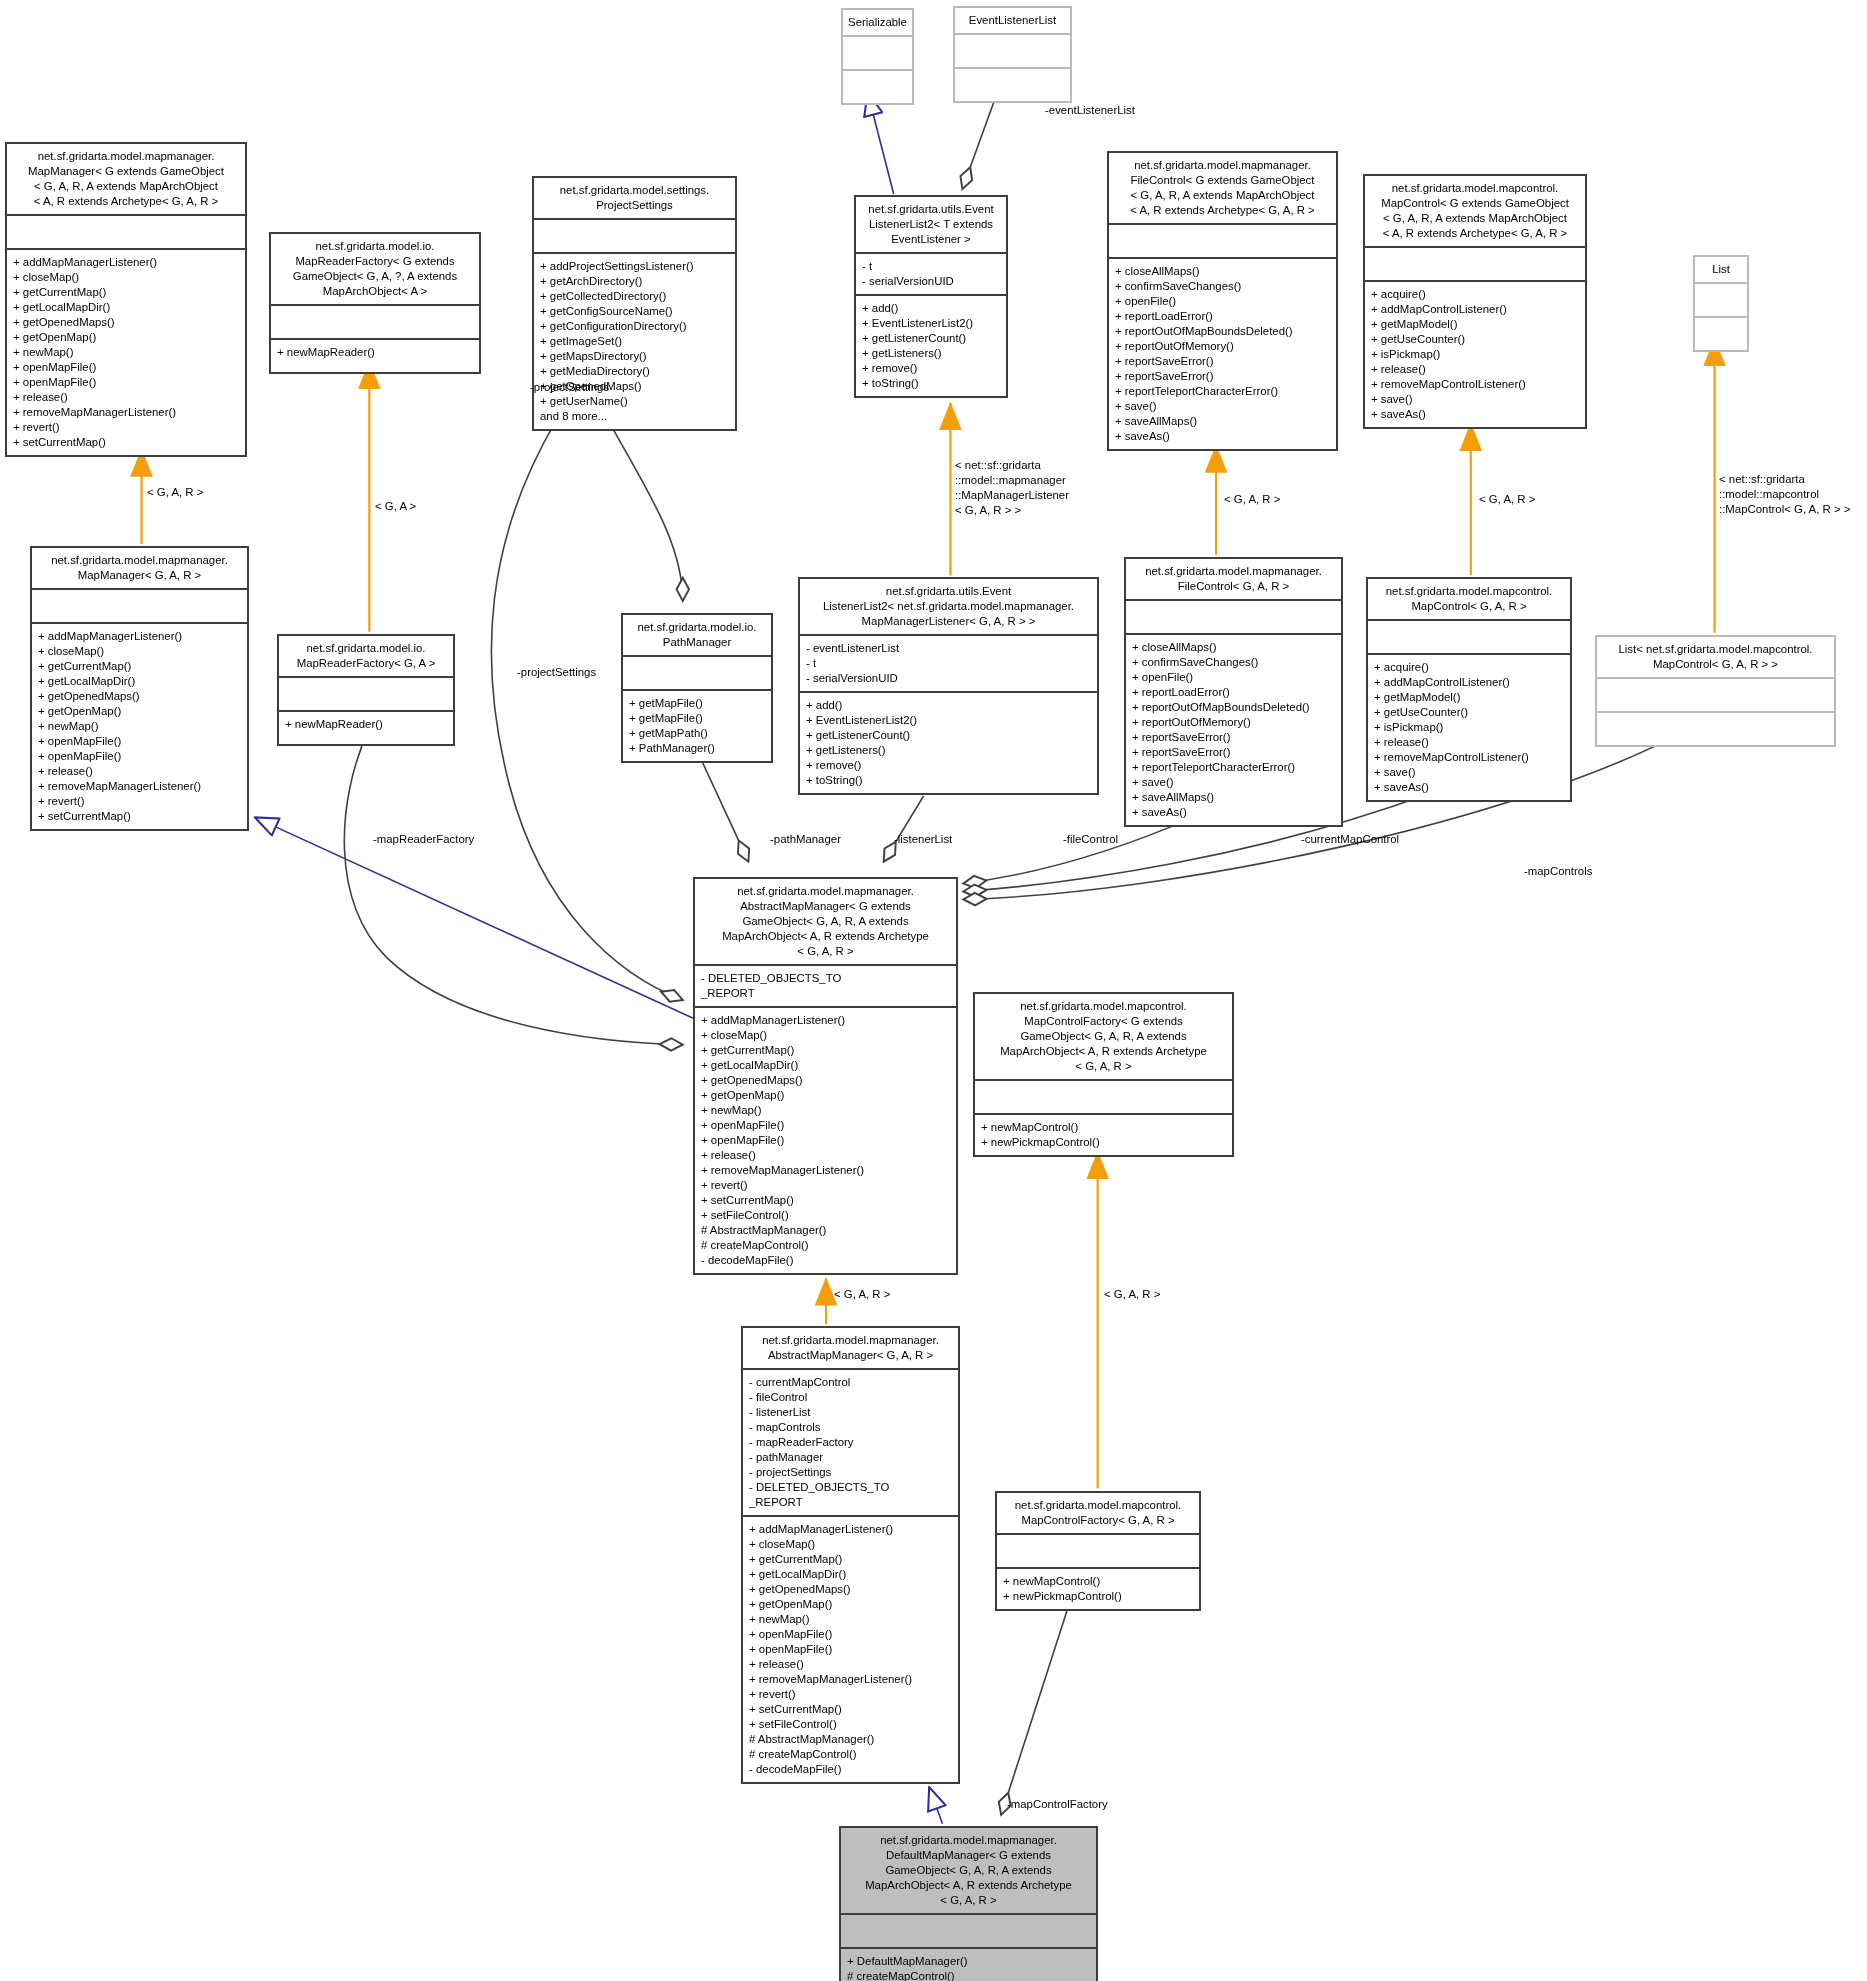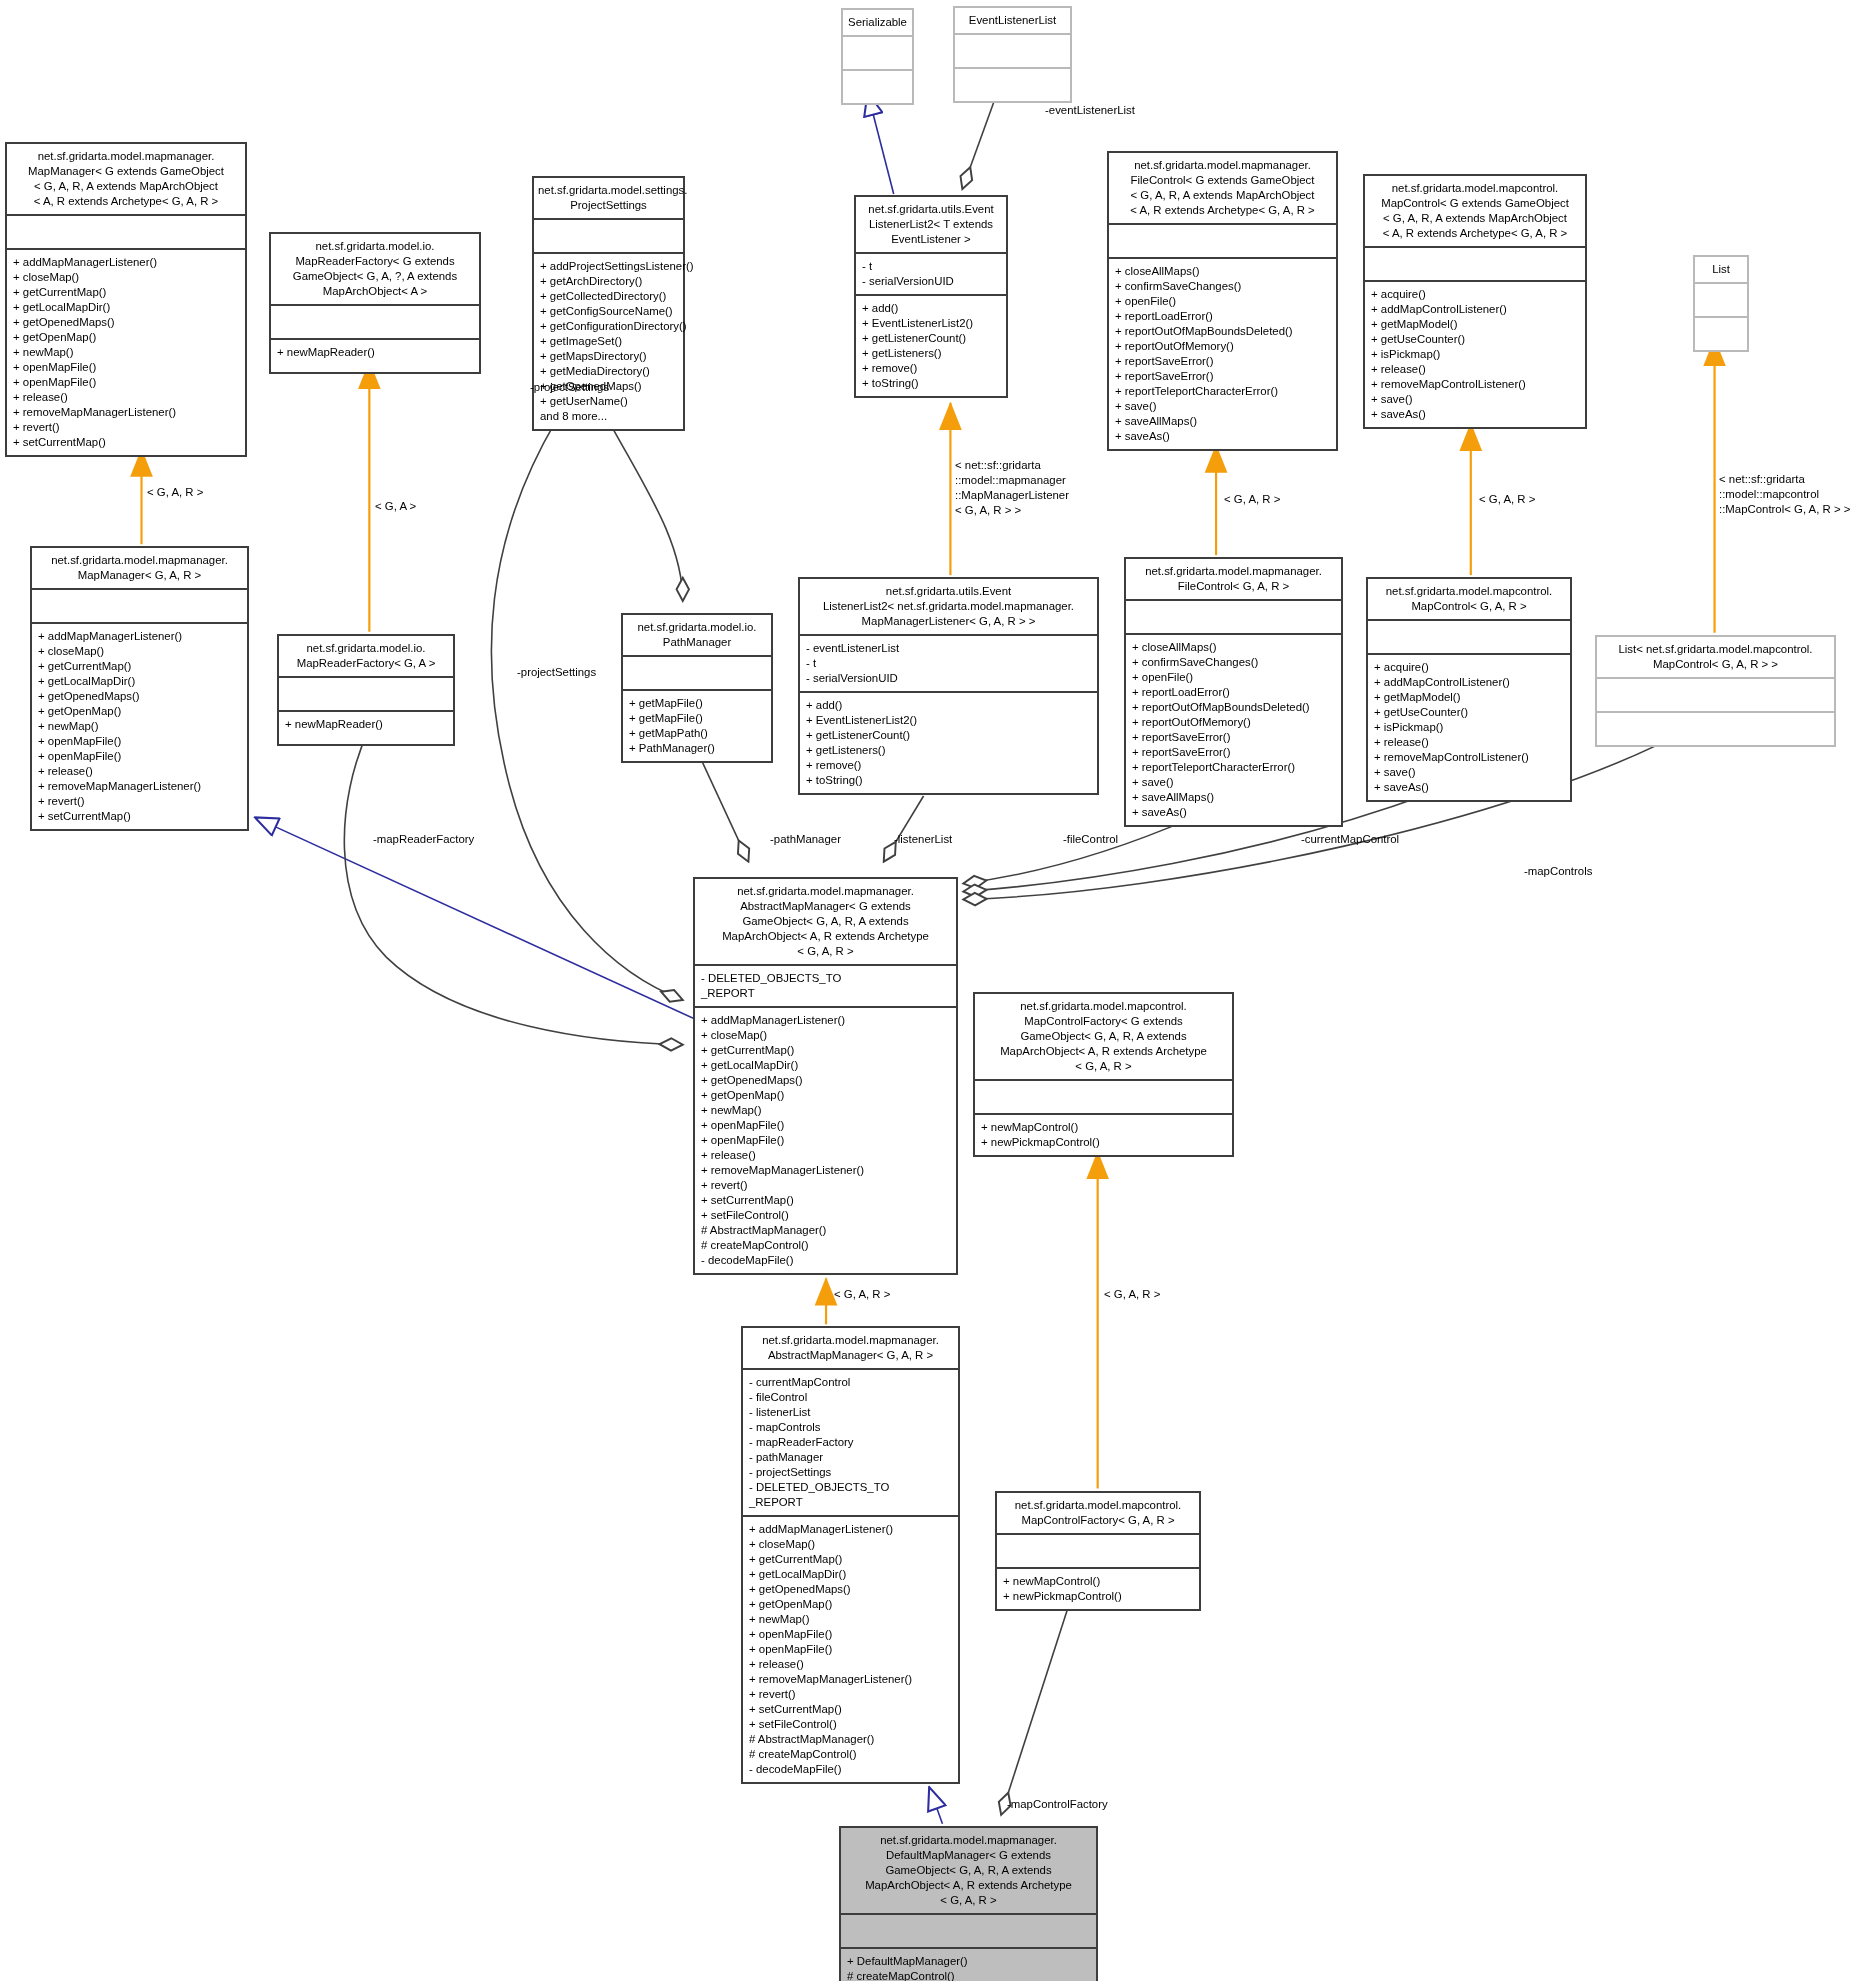--- a/index.html
+++ b/index.html
@@ -106,21 +106,21 @@
         <div>MapReaderFactory&lt; G extends</div>
         <div>GameObject&lt; G, A, ?, A extends</div>
         <div>MapArchObject&lt; A &gt;</div>
       </div>
     <div class="at"></div>
     <div class="mt">
         <div>+ newMapReader()</div>
       </div>
   </div>
 
-  <div class="uml" style="left:532px;top:176px;width:153px;">
+  <div class="uml" style="left:532px;top:176px;width:205px;">
     <div class="tt">
         <div>net.sf.gridarta.model.settings.</div>
         <div>ProjectSettings</div>
       </div>
     <div class="at"></div>
     <div class="mt">
         <div>+ addProjectSettingsListener()</div>
         <div>+ getArchDirectory()</div>
         <div>+ getCollectedDirectory()</div>
         <div>+ getConfigSourceName()</div>

